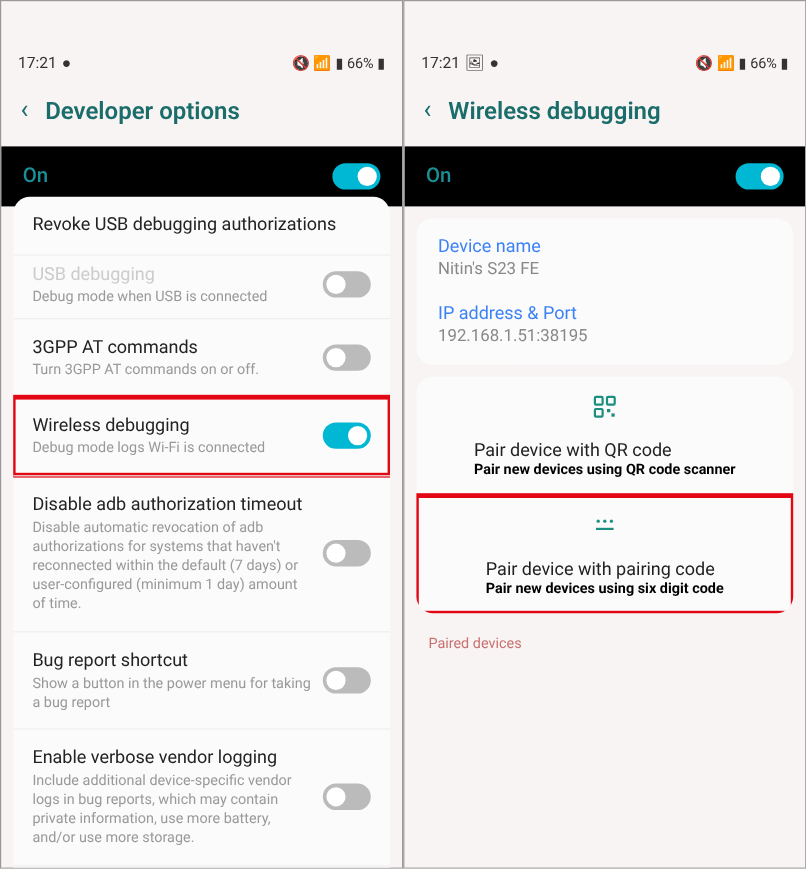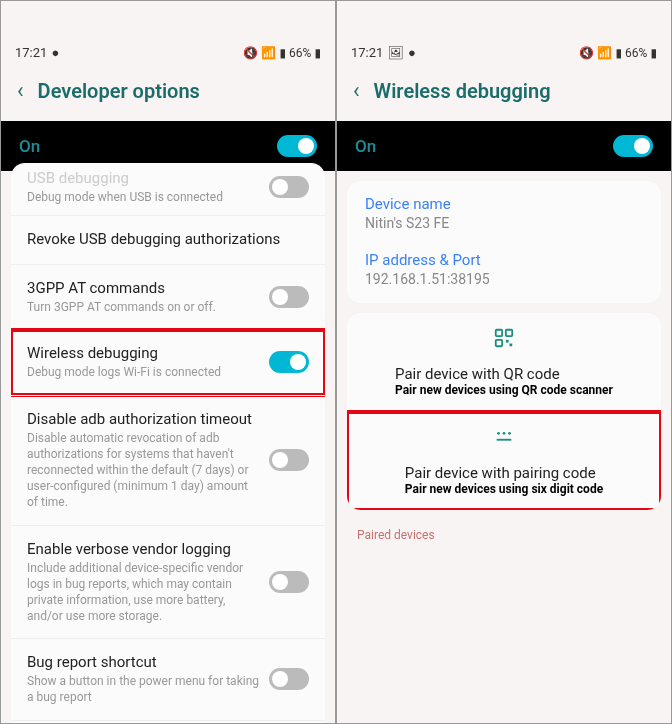--- a/index.html
+++ b/index.html
@@ -162,36 +162,36 @@
     <span class="back-btn">‹</span>
     <span class="header-title">Developer options</span>
   </div>
 
   <div class="master-toggle">
     <span class="master-toggle-label">On</span>
     <div class="toggle on"></div>
   </div>
 
   <div class="section clipped-top">
+    <div class="item">
+      <div class="item-text">
+        <div class="item-title">Revoke USB debugging authorizations</div>
+      </div>
+    </div>
+
     <div class="item scroll-cut">
       <div class="item-text">
         <div class="item-title" style="color:#ccc">USB debugging</div>
         <div class="item-sub">Debug mode when USB is connected</div>
       </div>
       <div class="toggle off"></div>
     </div>
 
     <div class="item">
       <div class="item-text">
-        <div class="item-title">Revoke USB debugging authorizations</div>
-      </div>
-    </div>
-
-    <div class="item">
-      <div class="item-text">
         <div class="item-title">3GPP AT commands</div>
         <div class="item-sub">Turn 3GPP AT commands on or off.</div>
       </div>
       <div class="toggle off"></div>
     </div>
 
     <div class="item" style="position:relative">
       <div class="highlight-inset"></div>
       <div class="item-text">
         <div class="item-title">Wireless debugging</div>
@@ -203,30 +203,30 @@
     <div class="item">
       <div class="item-text">
         <div class="item-title">Disable adb authorization timeout</div>
         <div class="item-sub">Disable automatic revocation of adb authorizations for systems that haven't reconnected within the default (7 days) or user-configured (minimum 1 day) amount of time.</div>
       </div>
       <div class="toggle off"></div>
     </div>
 
     <div class="item">
       <div class="item-text">
+        <div class="item-title">Bug report shortcut</div>
+        <div class="item-sub">Show a button in the power menu for taking a bug report</div>
+      </div>
+      <div class="toggle off"></div>
+    </div>
+
+    <div class="item">
+      <div class="item-text">
         <div class="item-title">Enable verbose vendor logging</div>
         <div class="item-sub">Include additional device-specific vendor logs in bug reports, which may contain private information, use more battery, and/or use more storage.</div>
-      </div>
-      <div class="toggle off"></div>
-    </div>
-
-    <div class="item">
-      <div class="item-text">
-        <div class="item-title">Bug report shortcut</div>
-        <div class="item-sub">Show a button in the power menu for taking a bug report</div>
       </div>
       <div class="toggle off"></div>
     </div>
 
     <div class="item">
       <div class="item-text">
         <div class="item-title">Enable view attribute inspection</div>
       </div>
       <div class="toggle off"></div>
     </div>

